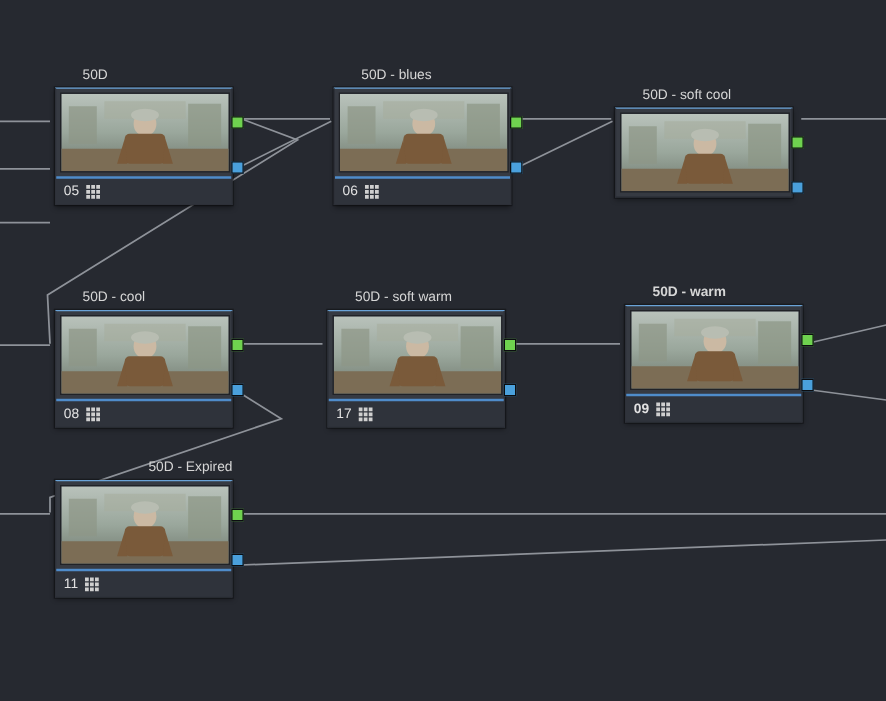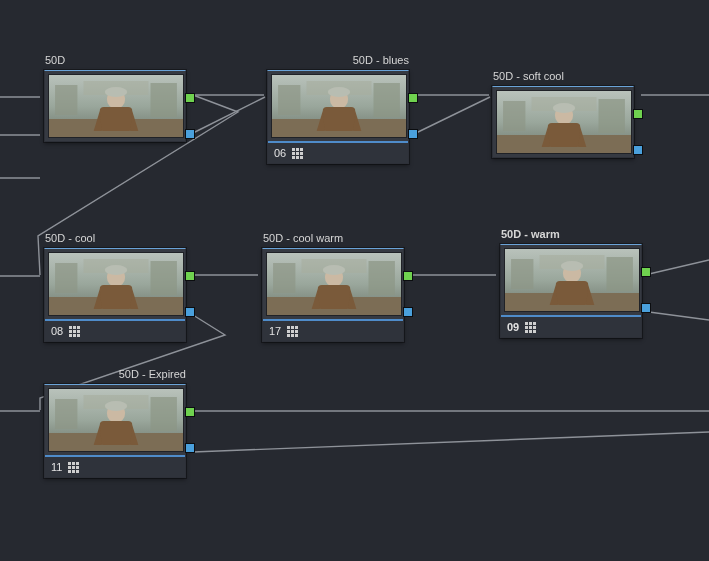--- a/index.html
+++ b/index.html
@@ -1,18 +1,18 @@
 <!DOCTYPE html>
 <html><head>
 <meta charset="utf-8">
 <style>
 html,body{margin:0;padding:0;width:709px;height:561px;background:#262930;overflow:hidden;font-family:Verdana,Geneva,sans-serif;color:#ddd}
 #canvas{position:absolute;left:0;top:0;pointer-events:none;z-index:0}
 .node{position:absolute;z-index:5}
-.n-title{font-size:11px;color:#d6d6d6;margin:0 0 4px 1px;white-space:nowrap}
+.n-title{font-size:11px;color:#d6d6d6;margin:0 0 4px 22px;white-space:nowrap}
 .n-body{position:relative;width:140px;background:#363a42;border:1px solid #2d3038;border-top:1px solid #6aa3d8;box-shadow:0 0 0 1px rgba(0,0,0,.35),0 2px 4px rgba(0,0,0,.4)}
 .thumb{width:calc(100% - 6px);height:62px;margin:3px;display:block;border:1px solid #202227;position:relative;overflow:hidden}
 .thumb svg{width:100%;height:100%;display:block}
 .footer{height:20px;border-top:2px solid #4f8cca;display:flex;align-items:center;gap:6px;padding:0 6px;background:#2f333b}
 .num{font-size:11px;color:#e2e2e2}
 .grid-icon{width:11px;height:11px;display:inline-block;background:
   linear-gradient(#cfcfcf,#cfcfcf) 0 0/3px 3px no-repeat,
   linear-gradient(#cfcfcf,#cfcfcf) 4px 0/3px 3px no-repeat,
   linear-gradient(#cfcfcf,#cfcfcf) 8px 0/3px 3px no-repeat,
   linear-gradient(#cfcfcf,#cfcfcf) 0 4px/3px 3px no-repeat,
@@ -77,23 +77,27 @@
 <rect x="6" y="10" width="22" height="30" fill="#8d9686" opacity=".7"></rect>
 <rect x="100" y="8" width="26" height="34" fill="#8c9584" opacity=".7"></rect>
 <rect x="34" y="6" width="64" height="14" fill="#a6ae9e" opacity=".6"></rect>
 <ellipse cx="66" cy="24" rx="9" ry="10" fill="#cbb9a3"></ellipse>
 <rect x="50" y="32" width="32" height="24" rx="4" fill="#7a5a3a"></rect>
 <path d="M50 36 L44 56 L52 56 Z" fill="#7a5a3a"></path>
 <path d="M82 36 L88 56 L80 56 Z" fill="#7a5a3a"></path>
 <ellipse cx="66" cy="17" rx="11" ry="5" fill="#b8bdb2"></ellipse>
 </svg>
       </div>
-    </div>
-  </div>
-<div class="node" style="left: 267px; top: 54px; text-align: right;">
+      <div class="footer">
+        <span class="num">05</span>
+        <span class="grid-icon"></span>
+      </div>
+    </div>
+  </div>
+<div class="node" style="left: 267px; top: 54px;">
     <div class="n-title">50D - blues</div>
     <div class="n-body">
       <span class="port tri tri-g in-a"></span>
       <span class="port tri tri-b in-b"></span>
       <span class="port sq-g out-a"></span>
       <span class="port sq-b out-b"></span>
       <div class="thumb">
         <svg viewBox="0 0 132 62" preserveAspectRatio="none" xmlns="http://www.w3.org/2000/svg">
 <defs>
             <linearGradient id="bg" x1="0" y1="0" x2="0" y2="1">
@@ -178,21 +182,21 @@
 <ellipse cx="66" cy="17" rx="11" ry="5" fill="#b8bdb2"></ellipse>
 </svg>
       </div>
       <div class="footer">
         <span class="num">08</span>
         <span class="grid-icon"></span>
       </div>
     </div>
   </div>
 <div class="node" style="left: 262px; top: 232px;">
-    <div class="n-title">50D - cool warm</div>
+    <div class="n-title">50D - soft warm</div>
     <div class="n-body">
       <span class="port tri tri-g in-a"></span>
       <span class="port tri tri-b in-b"></span>
       <span class="port sq-g out-a"></span>
       <span class="port sq-b out-b"></span>
       <div class="thumb">
         <svg viewBox="0 0 132 62" preserveAspectRatio="none" xmlns="http://www.w3.org/2000/svg">
 <defs>
             <linearGradient id="bg" x1="0" y1="0" x2="0" y2="1">
               <stop offset="0" stop-color="#b9c2bb"></stop>

